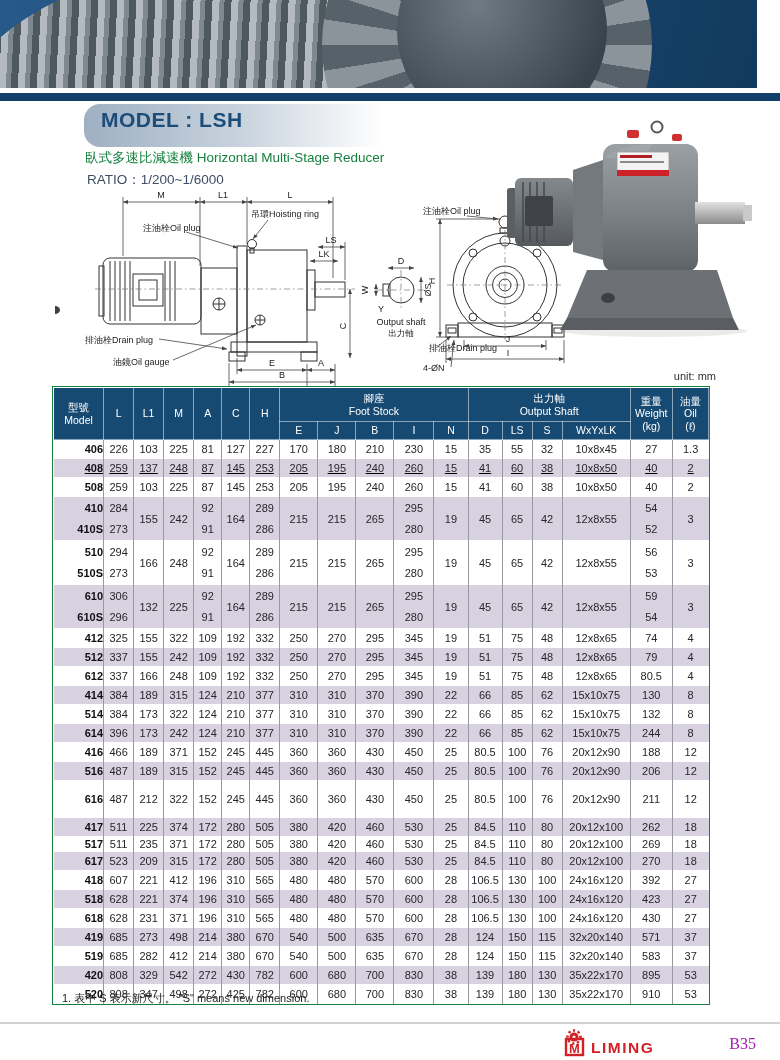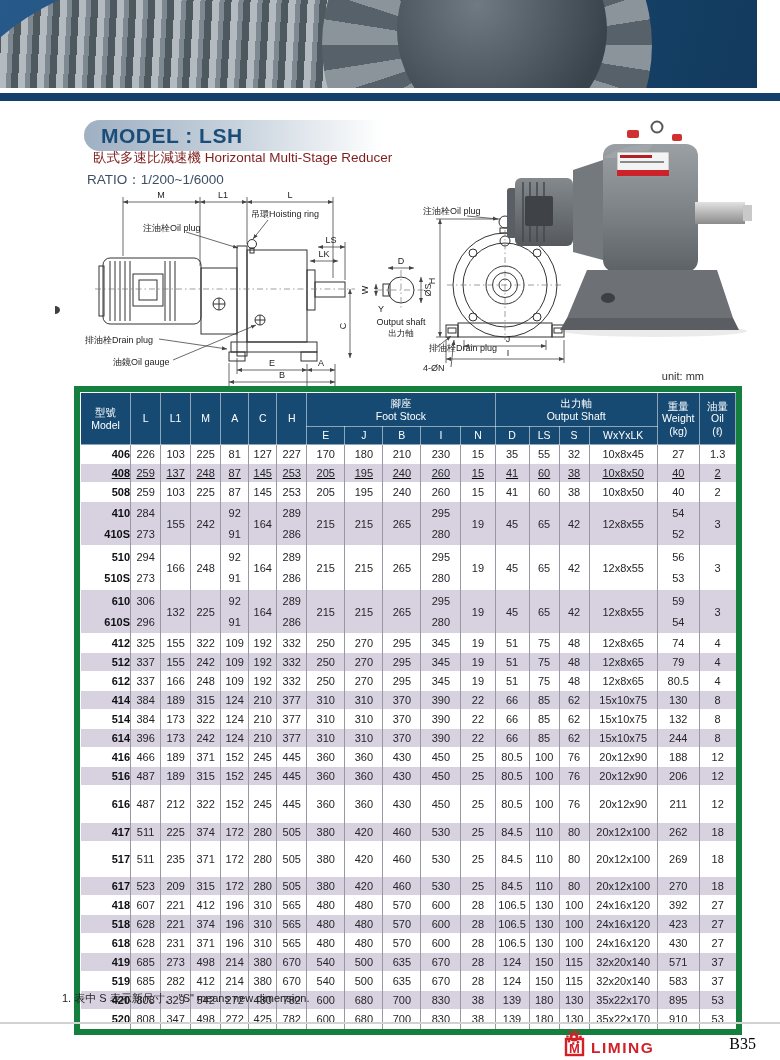--- a/index.html
+++ b/index.html
@@ -14,56 +14,56 @@
           background:repeating-linear-gradient(100deg,#b3bbc1 0 7px,#7e8890 7px 12px,#4d585f 12px 19px);}
   .gear-disc{position:absolute;right:105px;top:-120px;width:330px;height:330px;border-radius:50%;
           background:repeating-conic-gradient(#8b949b 0 9deg,#57616a 9deg 18deg);}
   .gear-hub{position:absolute;right:150px;top:-75px;width:210px;height:210px;border-radius:50%;
           background:radial-gradient(circle at 38% 38%,#707a82,#39434b 72%);}
   .gear-mid{position:absolute;left:300px;top:-60px;width:240px;height:240px;border-radius:50%;
           background:repeating-conic-gradient(#a7afb5 0 11deg,#6a747c 11deg 22deg);opacity:.85;}
   .navy-stripe{position:absolute;left:0;top:93px;width:780px;height:8px;background:#12406a;}
 
   
-  .model-pill{position:absolute;left:84px;top:120px;width:332px;height:31px;border-radius:16px;
+  .model-pill{position:absolute;left:84px;top:104px;width:332px;height:43px;border-radius:16px;
           background:linear-gradient(to right,#9fb0c3 0%,#c6d1dc 45%,#ffffff 90%);}
   .model-pill span{display:block;padding-left:17px;line-height:31px;font-size:21px;font-weight:bold;
           color:#1b4d78;letter-spacing:.5px;}
-  .subtitle{position:absolute;left:93px;top:149px;font-size:13.5px;color:#7f1d1d;}
+  .subtitle{position:absolute;left:85px;top:149px;font-size:13.5px;color:#15803d;}
   .ratio{position:absolute;left:87px;top:171px;font-size:13.5px;color:#3d4f66;}
 
   
   .drawing{position:absolute;left:55px;top:118px;width:705px;height:268px;}
   .dl{stroke:#444;stroke-width:.8;fill:none;}
   .pl{stroke:#333;stroke-width:1;fill:none;}
   .cl{stroke:#777;stroke-width:.7;fill:none;stroke-dasharray:6 3 1.5 3;}
   .dtxt{font-size:9px;fill:#222;}
   .dtxt2{font-size:8.5px;fill:#222;}
-  .unit-note{position:absolute;right:76px;top:370px;font-size:11px;color:#333;text-align:right;}
+  .unit-note{position:absolute;right:64px;top:370px;font-size:11px;color:#333;text-align:right;}
 
   
-  .table-wrap{position:absolute;left:74px;top:386px;width:656px;border:6px solid #15803d;}
+  .table-wrap{position:absolute;left:52px;top:386px;width:656px;border:1px solid #15803d;}
   table{border-collapse:collapse;table-layout:fixed;width:656px;}
   thead th{background:#164a73;color:#fff;font-weight:normal;font-size:10.5px;line-height:1.18;
           border:1px solid rgba(255,255,255,.5);padding:1px 0;}
   thead tr:first-child{height:34px;}
   thead tr:last-child{height:18px;}
   tbody td{text-align:center;font-size:11px;color:#26262a;padding:0;
           border-left:1px solid #9898a2;}
   tbody td:first-child{border-left:none;}
   tbody tr.band-start td{border-top:1px solid #fff;}
   tbody tr.striped td{background:#d8d2e0;}
   tbody td.model-col{font-weight:bold;color:#101014;text-align:right;}
 
   
   .notes{position:absolute;left:62px;top:991px;font-size:11px;color:#222;line-height:1.35;}
   .notes p{margin:0;}
   .divider{position:absolute;left:0;top:1022px;width:780px;height:2px;background:#d2d2d2;}
   .footer{position:absolute;top:1029px;right:24px;display:flex;align-items:center;gap:34px;}
-  .page-code{font-family:"Liberation Serif","DejaVu Serif",serif;font-size:16px;color:#000000;}
+  .page-code{font-family:"Liberation Serif","DejaVu Serif",serif;font-size:16px;color:#a21caf;}
 </style>
 </head>
 <body>
 
 <div id="page">
 
   <div class="banner">
     <div class="gear-mid"></div>
     <div class="gear-helical"></div>
     <div class="gear-disc"></div>
@@ -702,21 +702,21 @@
             <td>460</td>
             <td>530</td>
             <td>25</td>
             <td>84.5</td>
             <td>110</td>
             <td>80</td>
             <td>20x12x100</td>
             <td>262</td>
             <td>18</td>
           </tr>
-          <tr class="band-start" style="height: 35px;">
+          <tr class="band-start" style="height: 15px;">
             <td class="model-col">517</td>
             <td>511</td>
             <td>235</td>
             <td>371</td>
             <td>172</td>
             <td>280</td>
             <td>505</td>
             <td>380</td>
             <td>420</td>
             <td>460</td>

